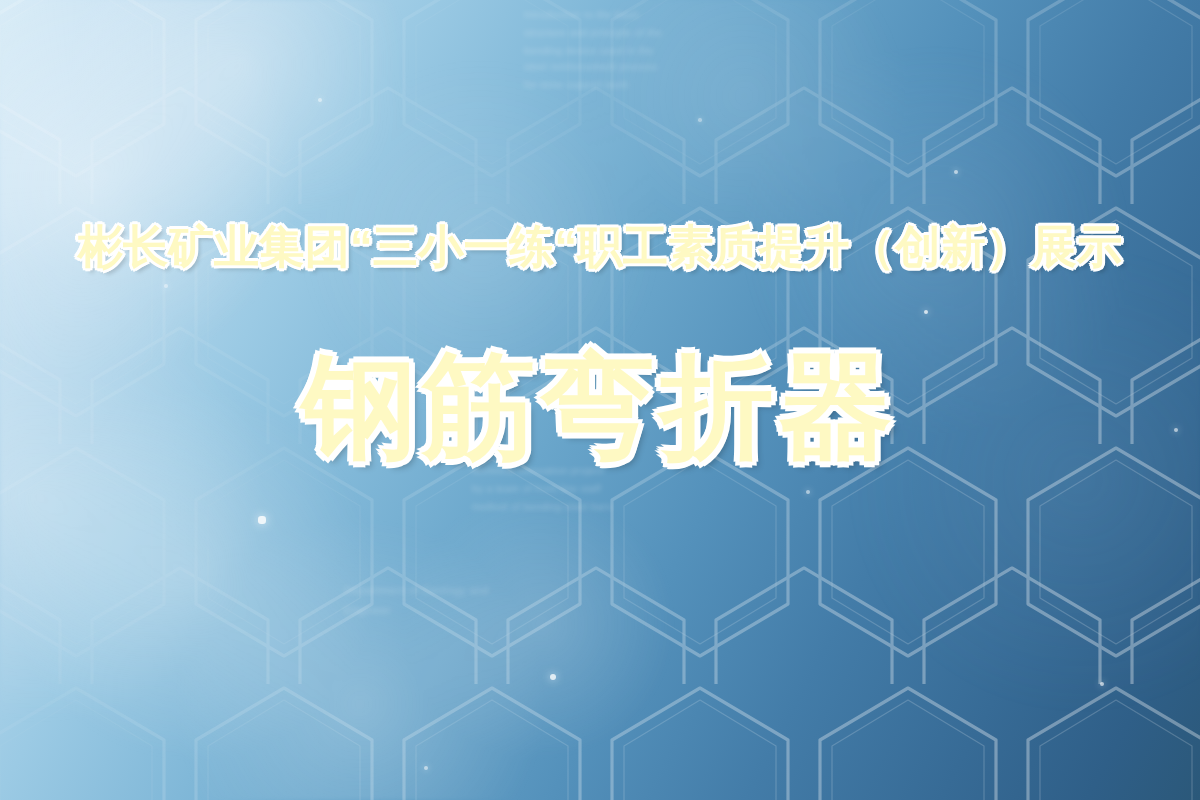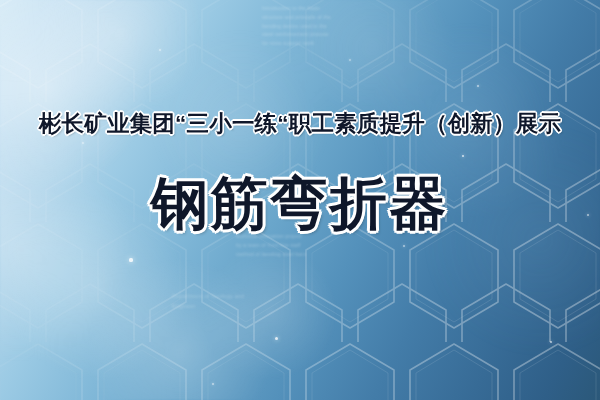--- a/index.html
+++ b/index.html
@@ -91,21 +91,21 @@
     flex-direction: column;
     align-items: center;
     z-index: 6;
   }
 
   .headline {
     position: absolute;
     left: 0;
     right: 0;
     text-align: center;
-    color: #0f172a;
+    color: #fef9c3;
     font-weight: bold;
     white-space: nowrap;
     -webkit-text-stroke: 0.8px #ffffff;
     paint-order: stroke fill;
     text-shadow:
        1.6px 0 0 #fff, -1.6px 0 0 #fff, 0 1.6px 0 #fff, 0 -1.6px 0 #fff,
        1.2px 1.2px 0 #fff, -1.2px 1.2px 0 #fff, 1.2px -1.2px 0 #fff, -1.2px -1.2px 0 #fff,
        2px 2px 2px rgba(0,0,0,0.18);
   }
 

